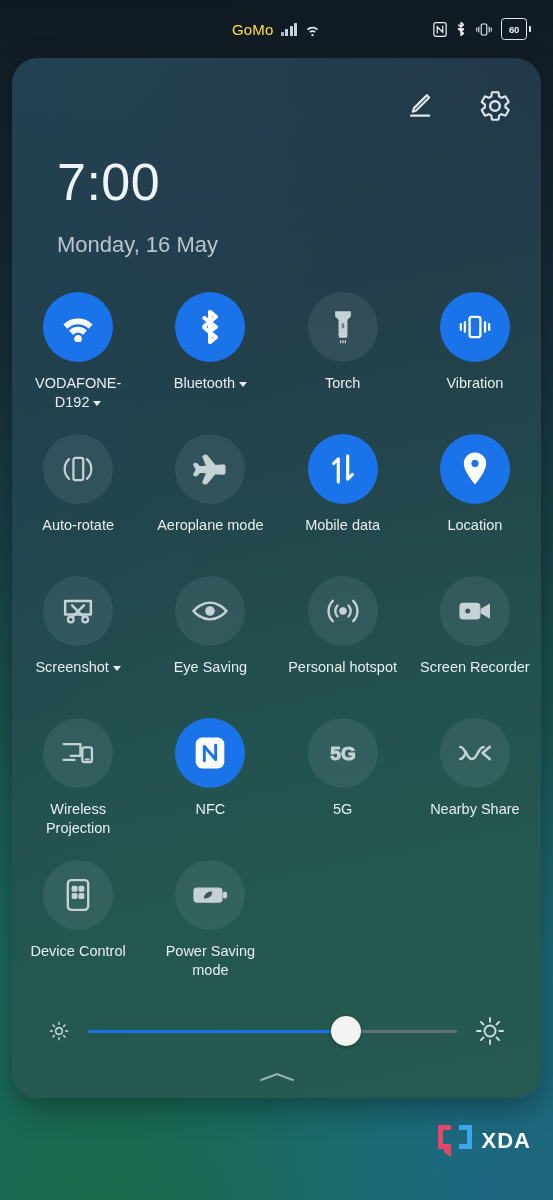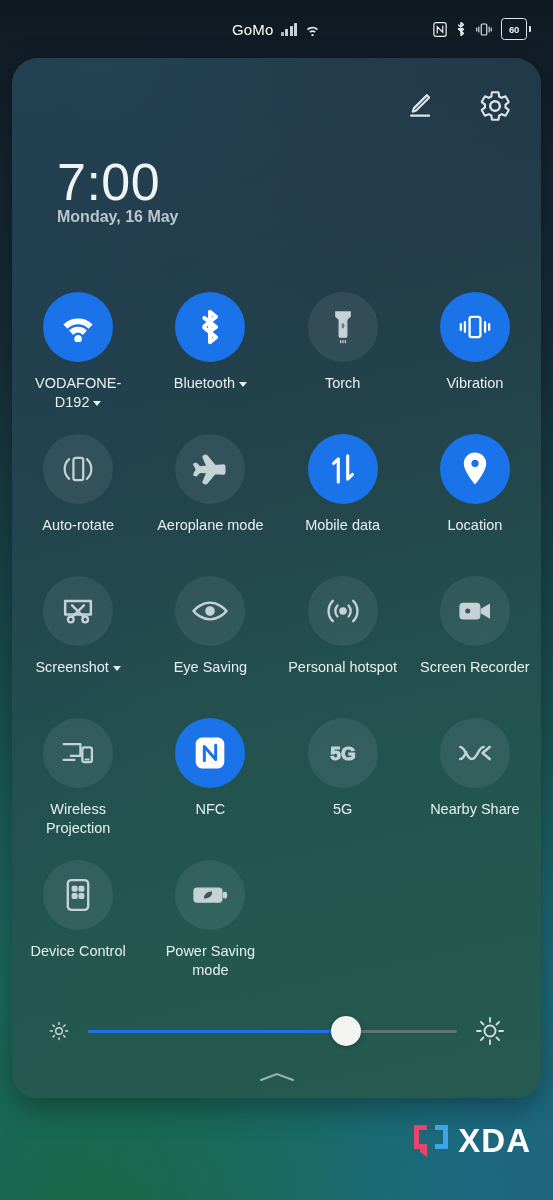--- a/index.html
+++ b/index.html
@@ -22,21 +22,21 @@
     background:linear-gradient(180deg, rgba(10,18,26,.55) 0%, rgba(10,18,26,.18) 12%, rgba(0,0,0,0) 35%);
   }
   
   #statusbar{
     position:absolute; left:0; top:0; width:553px; height:58px;
     display:flex; align-items:center; z-index:6;
     color:#e9eef1;
   }
   .sb-left{ position:absolute; left:0; width:553px; display:flex; justify-content:center;
             align-items:center; gap:7px; }
-  .sb-carrier{ font-size:15px; color:#ffffff; letter-spacing:.2px; }
+  .sb-carrier{ font-size:15px; color:#fde047; letter-spacing:.2px; }
   .sb-right{ position:absolute; right:22px; display:flex; align-items:center; gap:8px; }
   .ico { display:inline-block; line-height:0; }
   .bars{ display:flex; align-items:flex-end; gap:1.5px; height:13px; }
   .bars i{ display:block; width:3px; background:#c8d2d8; border-radius:.5px; }
   .bars i:nth-child(1){ height:4px; background:#aab5bc;}
   .bars i:nth-child(2){ height:7px;}
   .bars i:nth-child(3){ height:10px;}
   .bars i:nth-child(4){ height:13px;}
   .batt{ display:flex; align-items:center; gap:2px; }
   .batt-body{
@@ -58,21 +58,21 @@
     content:""; position:absolute; inset:0;
     background:linear-gradient(110deg, rgba(30,70,90,.35) 0%, rgba(0,0,0,0) 45%);
     pointer-events:none;
   }
   
   .panel-head{ position:absolute; right:26px; top:28px; display:flex; gap:36px; align-items:center; }
   .head-btn{ width:40px; height:40px; display:flex; align-items:center; justify-content:center; }
   
   .clock-wrap{ position:absolute; left:45px; top:98px; }
   .clock{ font-size:52px; font-weight:300; color:#eef3f6; letter-spacing:.5px; line-height:1; }
-  .datetext{ margin-top:0; font-size:16px; color:#b9c6cd; font-weight:700; }
+  .datetext{ margin-top:24px; font-size:22px; color:#b9c6cd; font-weight:400; }
   
   .grid{
     position:absolute; left:0; top:234px; width:529px;
     display:grid; grid-template-columns:repeat(4,1fr); row-gap:0;
   }
   .tile{ display:flex; flex-direction:column; align-items:center; }
   .tile .circle{
     width:70px; height:70px; border-radius:50%;
     display:flex; align-items:center; justify-content:center;
     background:rgba(216,233,240,.085);
@@ -107,21 +107,21 @@
   .handle{
     position:absolute; left:50%; transform:translateX(-50%);
     bottom:14px; width:38px; height:14px;
   }
   
   #xda{
     position:absolute; right:22px; bottom:40px; z-index:7;
     display:flex; align-items:center; gap:7px;
   }
   .xda-text{
-    font-family:"Liberation Sans", sans-serif; font-size:33px; font-weight:bold;
+    font-family:"Liberation Sans", sans-serif; font-size:22px; font-weight:bold;
     color:#ffffff; letter-spacing:1px;
   }
 </style>
 </head>
 <body>
 
 <div id="wallpaper"></div>
 
 <div id="statusbar">
   <div class="sb-left">

